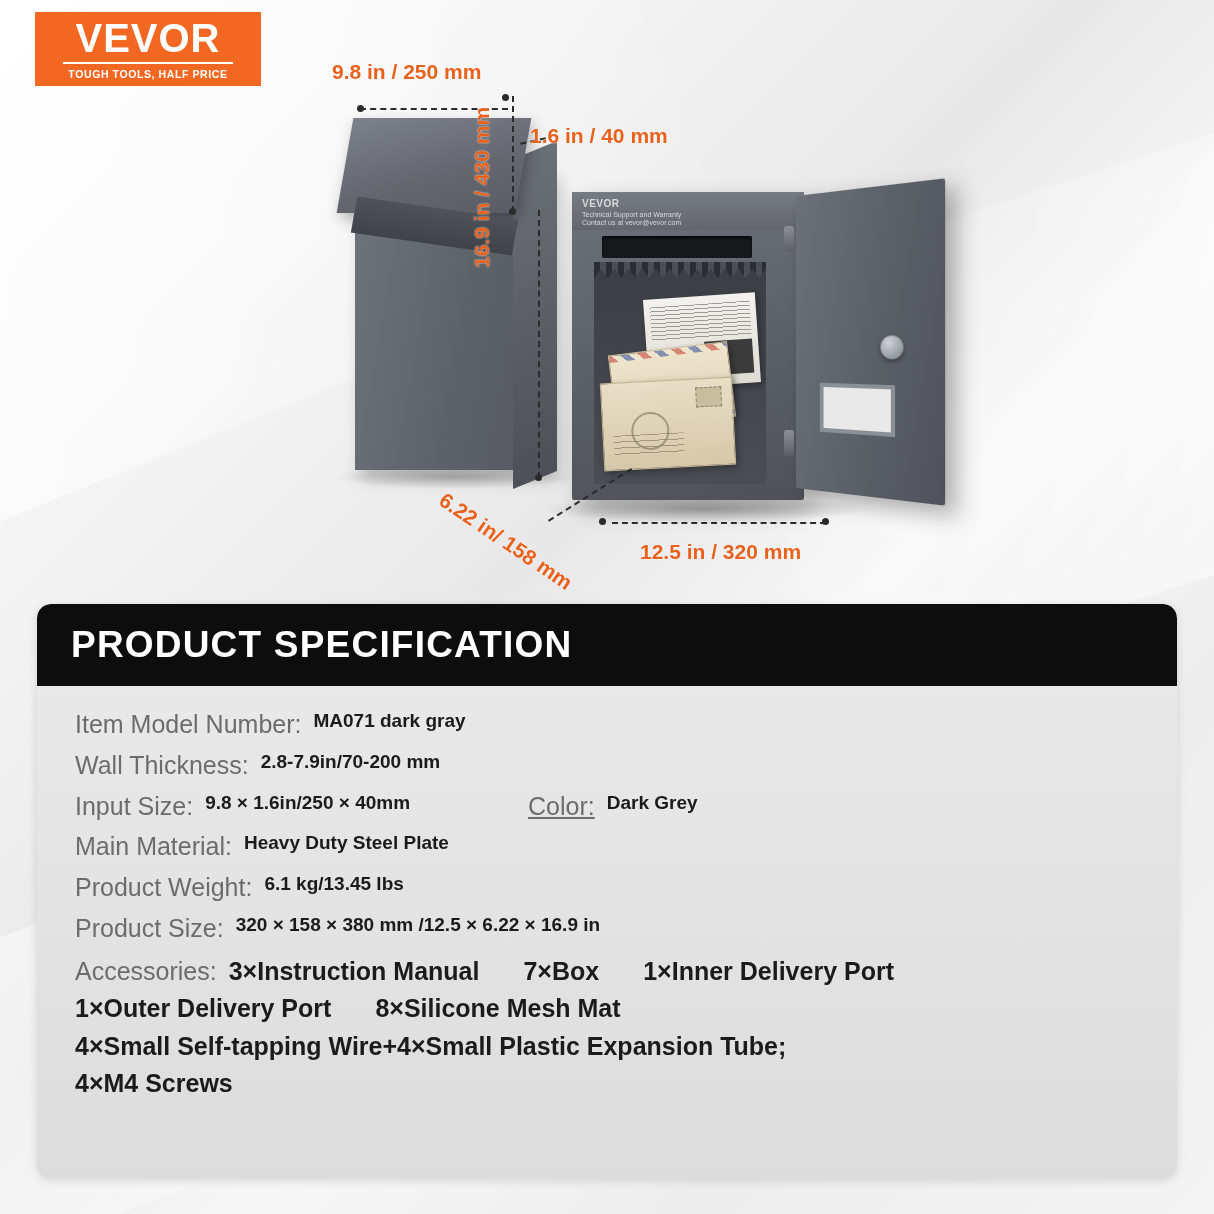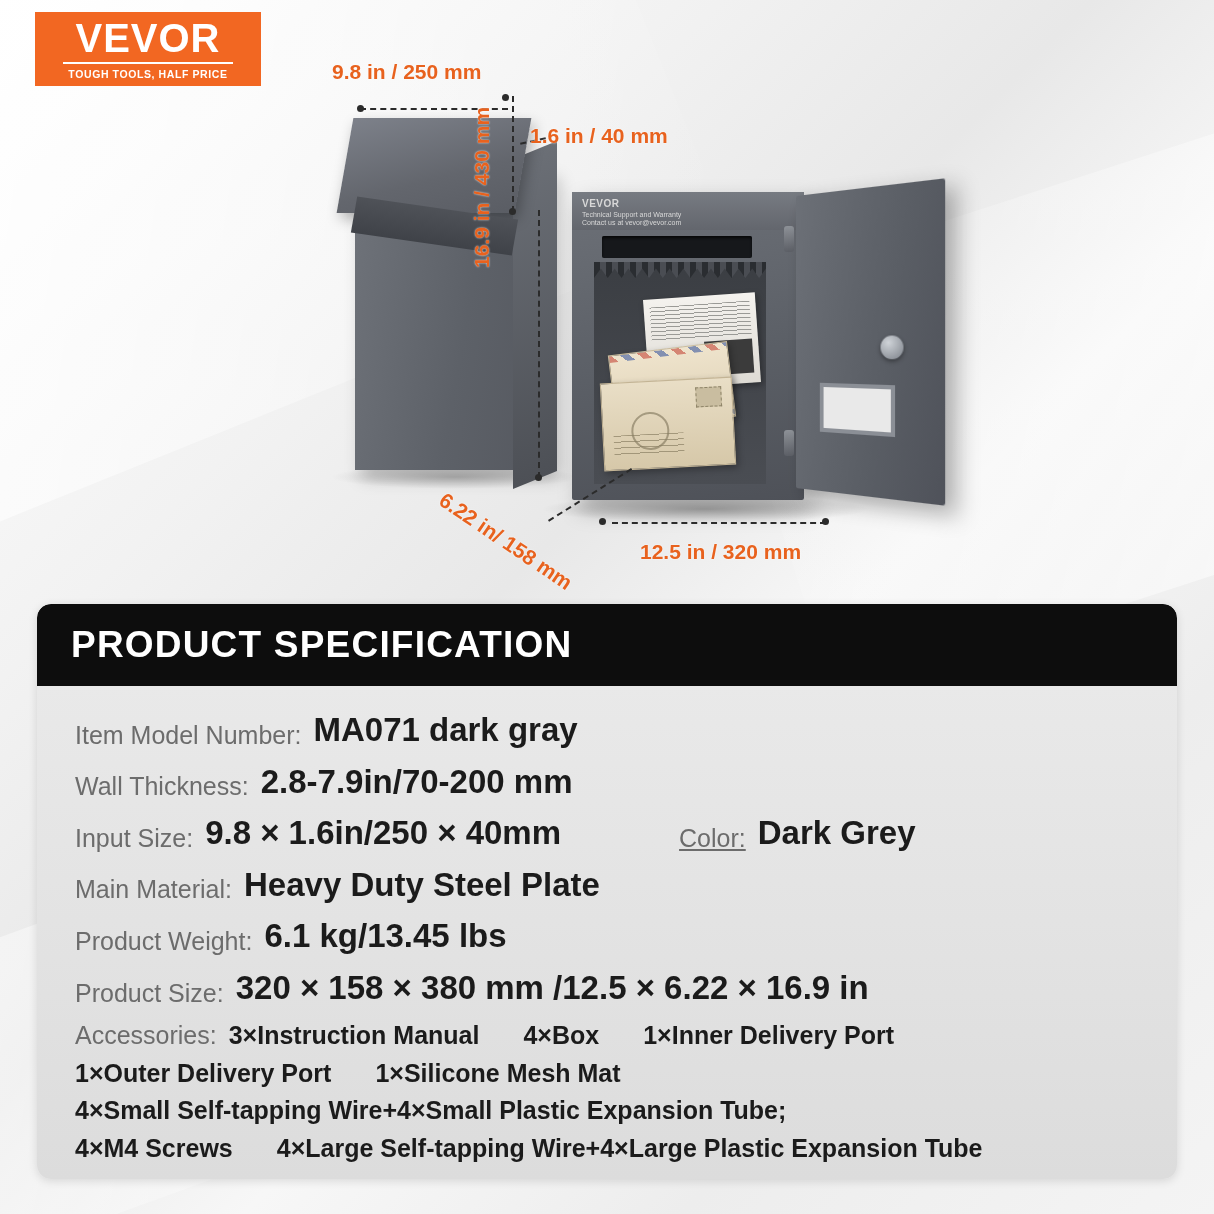--- a/index.html
+++ b/index.html
@@ -230,31 +230,31 @@
   .spec-header h1 {
     color: #ffffff;
     font-size: 37px;
     font-weight: bold;
     letter-spacing: 1.2px;
   }
   .spec-body { padding: 22px 38px 10px 38px; }
 
   .spec-line {
     display: flex;
-    align-items: flex-end;
+    align-items: flex-start;
     margin-bottom: 7px;
     line-height: 1.35;
   }
   .lbl {
     color: #6c6c6c;
     font-size: 25px;
   }
   .val {
     color: #1b1b1b;
-    font-size: 33px;
+    font-size: 19px;
     font-weight: bold;
     margin-left: 12px;
   }
   .spacer-col { margin-left: 118px; text-decoration: underline; }
 
   .acc-block { margin-top: 6px; }
   .acc-row {
     display: flex;
     align-items: baseline;
     flex-wrap: wrap;
@@ -377,30 +377,29 @@
 
     <div class="spec-line">
       <span class="lbl">Product Size:</span>
       <span class="val">320 × 158 × 380  mm /12.5 × 6.22 × 16.9 in</span>
     </div>
 
     <div class="acc-block">
       <div class="acc-row">
         <span class="lbl" style="margin-right:12px;">Accessories:</span>
         <span class="acc-item">3×Instruction Manual</span>
-        <span class="acc-item">4×Box</span>
+        <span class="acc-item">7×Box</span>
         <span class="acc-item">1×Inner Delivery Port</span>
       </div>
       <div class="acc-row">
         <span class="acc-item">1×Outer Delivery Port</span>
-        <span class="acc-item">1×Silicone Mesh Mat</span>
+        <span class="acc-item">8×Silicone Mesh Mat</span>
       </div>
       <div class="acc-row">
         <span class="acc-item">4×Small Self-tapping Wire+4×Small Plastic Expansion Tube;</span>
       </div>
       <div class="acc-row">
         <span class="acc-item">4×M4 Screws</span>
-        <span class="acc-item tight">4×Large Self-tapping Wire+4×Large Plastic Expansion Tube</span>
       </div>
     </div>
 
   </div>
 </div>
 
 </body></html>

